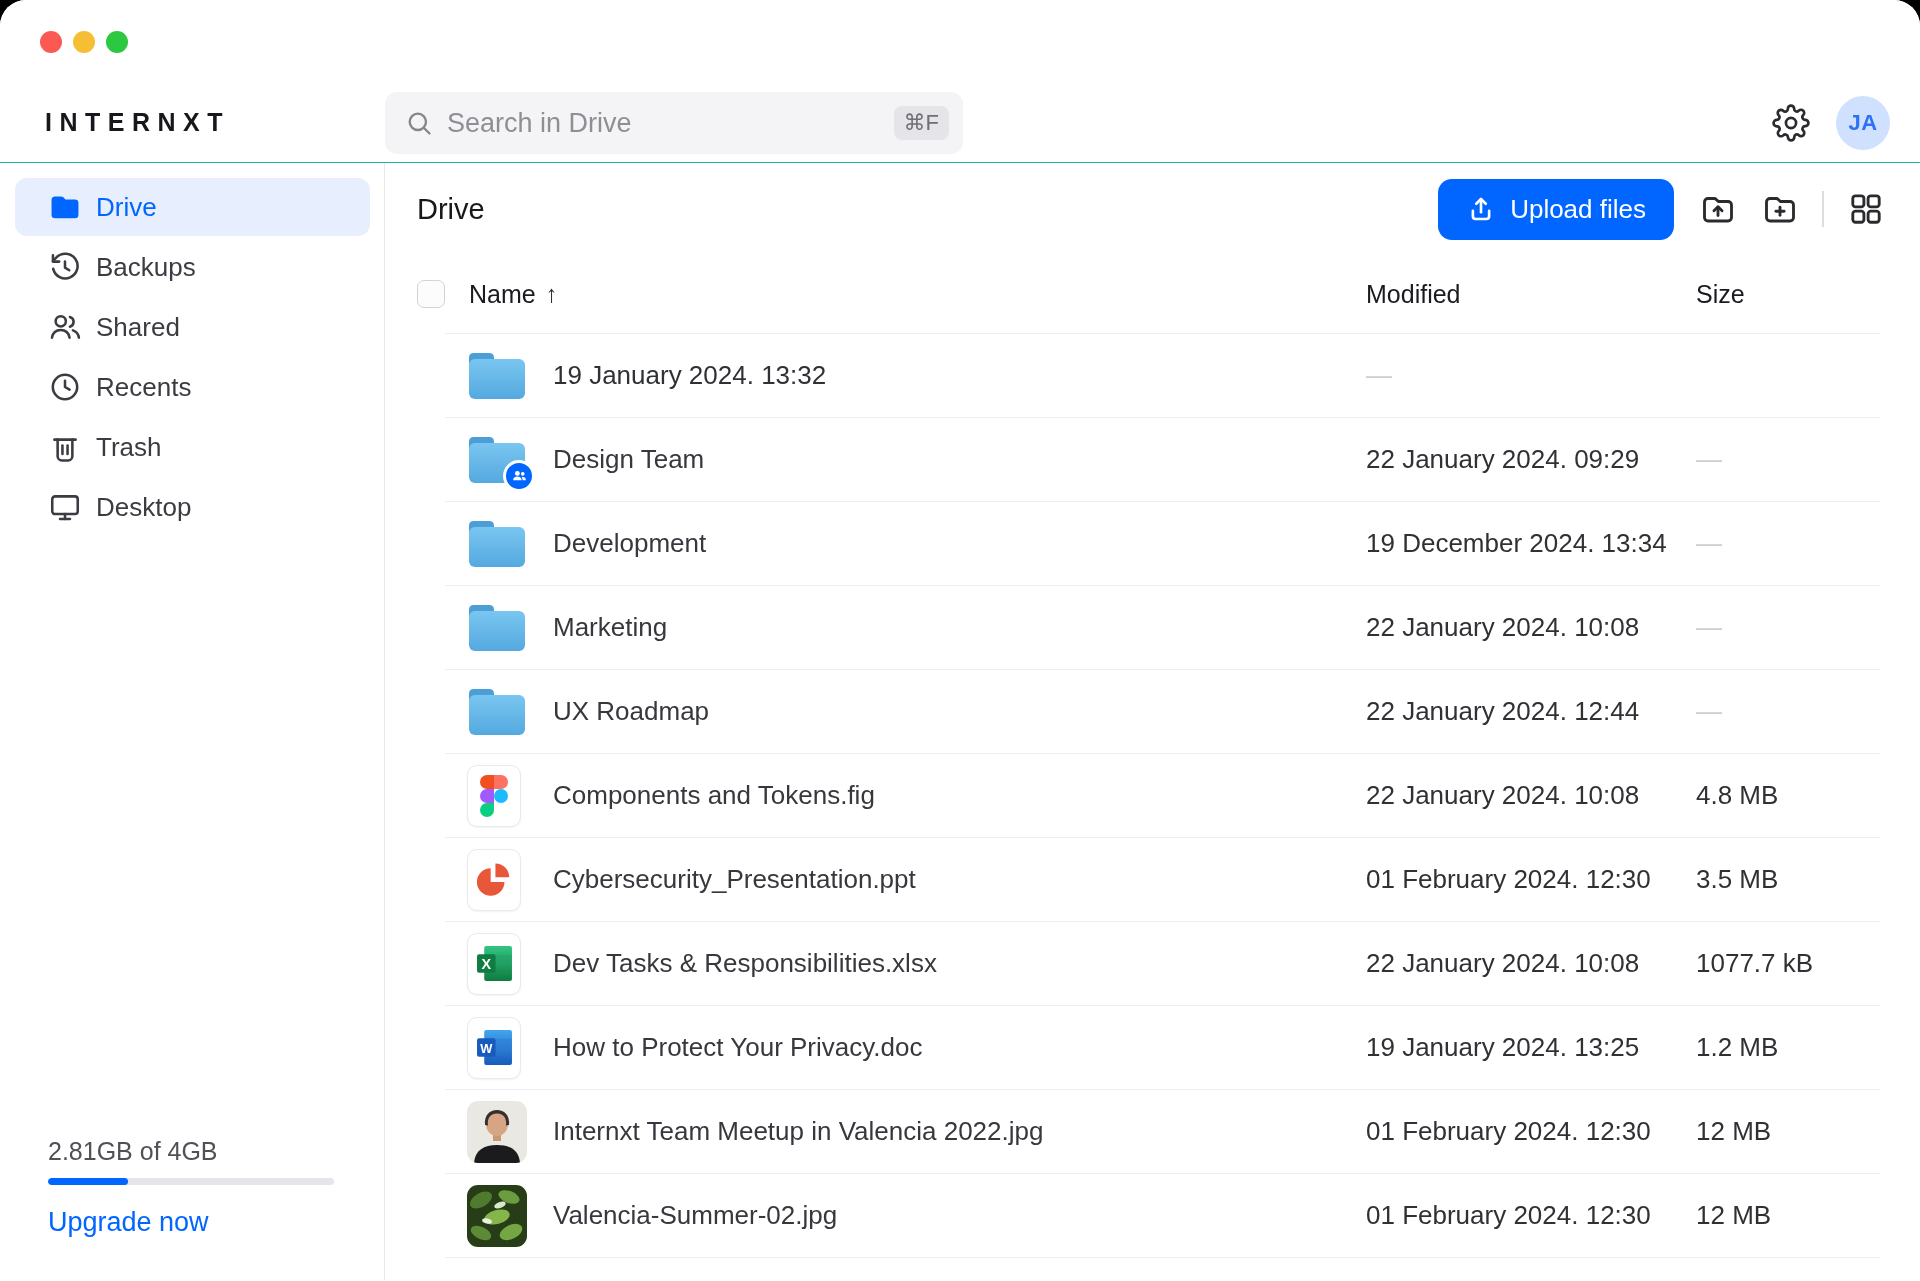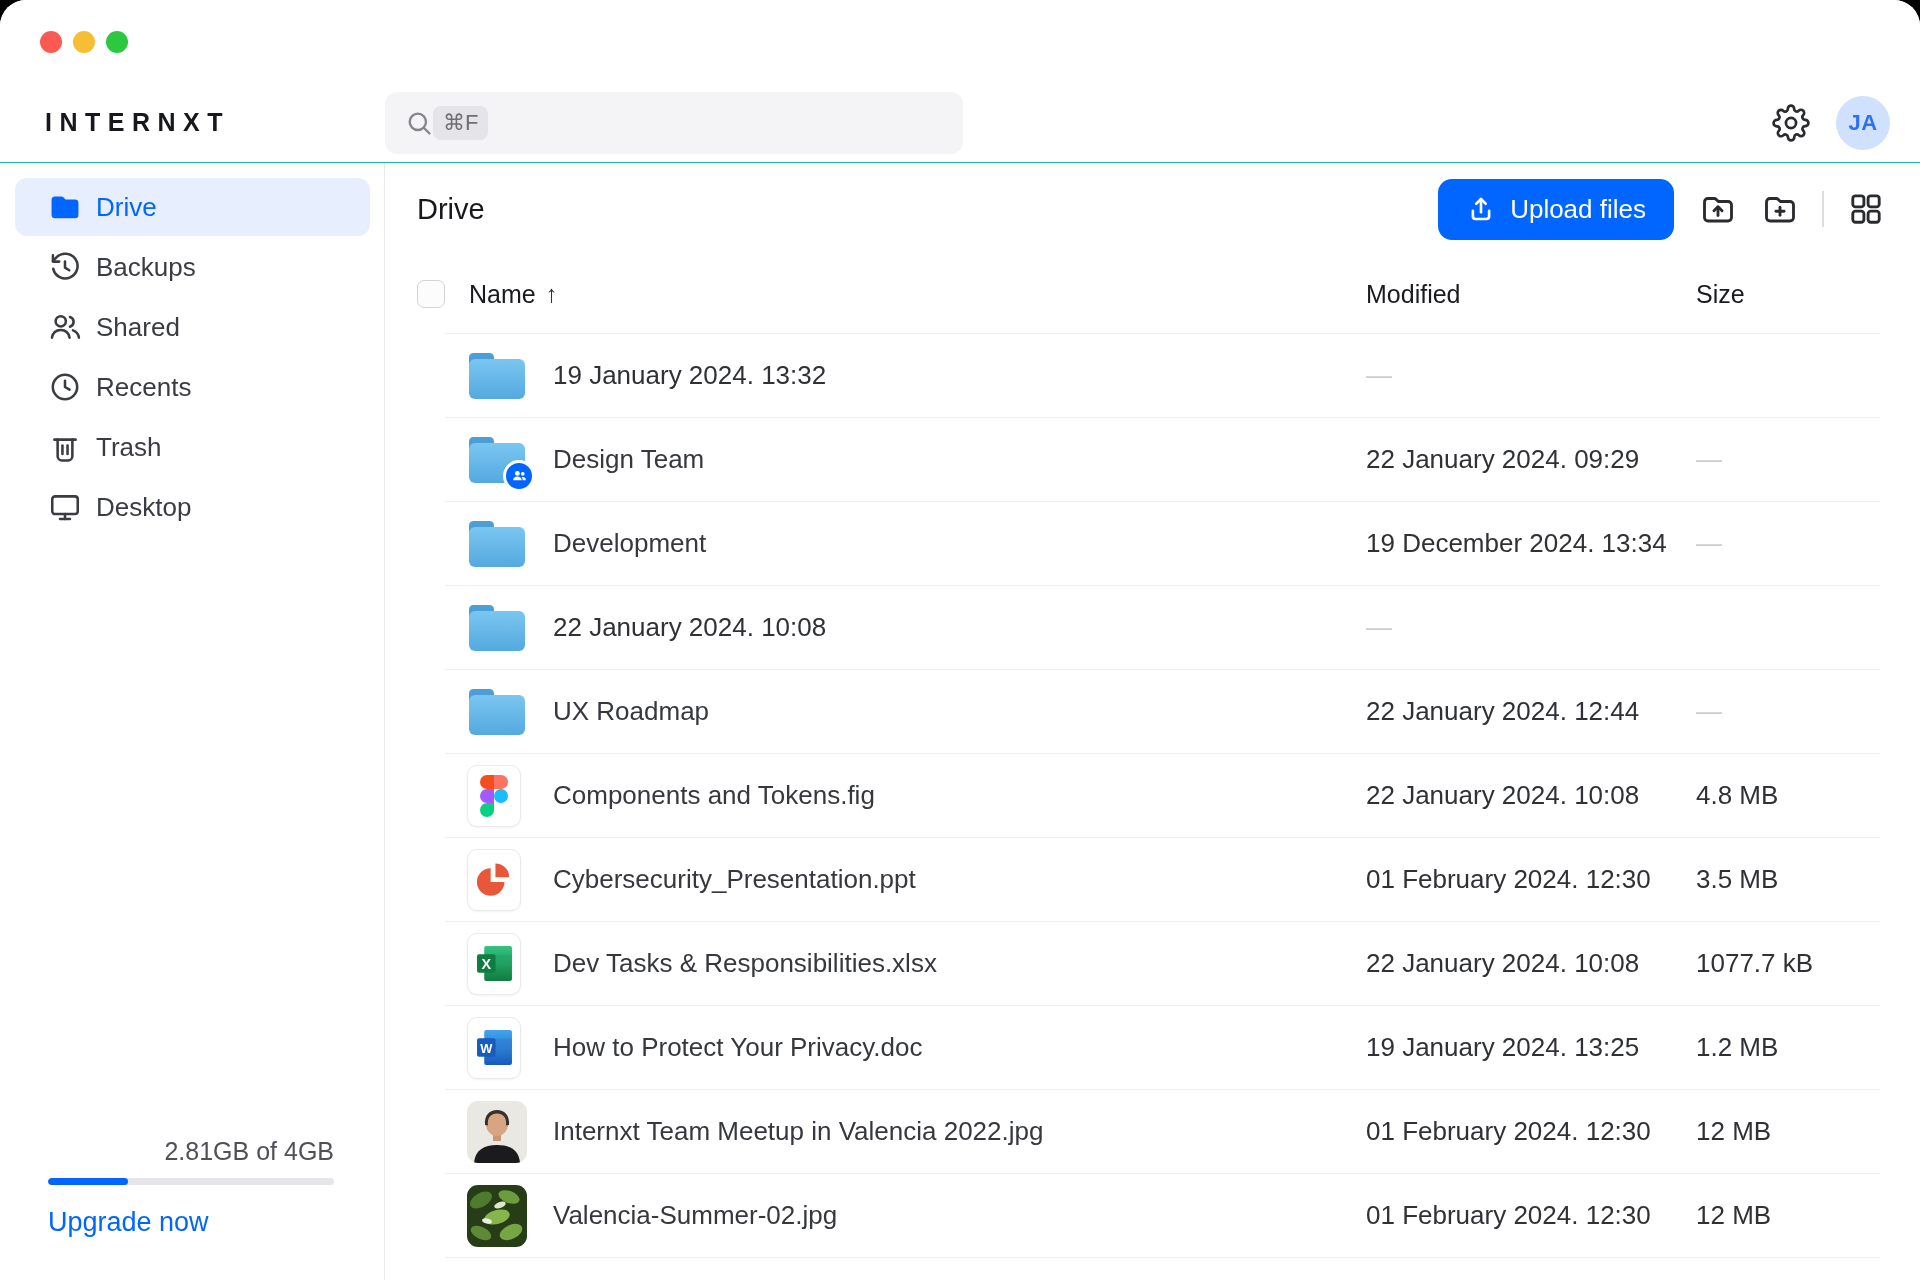--- a/index.html
+++ b/index.html
@@ -58,21 +58,21 @@
   .nav { padding-top:15px; display:flex; flex-direction:column; gap:2px; }
   .nav-item {
     height:58px; margin:0 14px 0 15px; border-radius:12px;
     display:flex; align-items:center; padding-left:33px; cursor:pointer;
   }
   .nav-item .nicon { width:34px; height:34px; display:flex; align-items:center; justify-content:center; margin-right:14px; }
   .nav-item .nlabel { font-size:26px; color:#3A3C42; }
   .nav-item.active { background:#E7EFFF; }
   .nav-item.active .nlabel { color:#0066FF; font-weight:500; }
   .storage { position:absolute; left:48px; right:50px; bottom:42px; }
-  .usage { font-size:25px; color:#4F5157; margin-bottom:12px;text-align:right; }
+  .usage { font-size:25px; color:#4F5157; margin-bottom:12px; }
   .track { height:7px; border-radius:4px; background:#E5E5EA; overflow:hidden; margin-bottom:22px; }
   .fill { height:100%; border-radius:4px; background:#0066FF; width:0; }
   .upgrade { font-size:27px; color:#0066FF; font-weight:500; cursor:pointer; display:inline-block;text-align:center; }
   
   .content-header {
     height:92px; display:flex; align-items:center; justify-content:space-between;
     padding:0 36px 0 32px;
   }
   .page-title { font-size:29px; font-weight:500; color:#17181B; }
   .actions { display:flex; align-items:center; }
@@ -151,20 +151,21 @@
       <span class="tl yellow"></span>
       <span class="tl green"></span>
     </div>
     <div class="logo">INTERNXT</div>
 
     <div class="search">
       <svg width="28" height="28" viewBox="0 0 24 24" fill="none" stroke="#85868B" stroke-width="2" stroke-linecap="round">
         <circle cx="11" cy="11" r="7"></circle>
           <path d="M16.3 16.3 21 21"></path>
       </svg>
+      <input type="text" placeholder="Search in Drive" style="">
       <span class="kbd">⌘F</span>
     </div>
 
     <div class="top-actions">
       <button class="iconbtn">
         <svg width="38" height="38" viewBox="0 0 24 24" fill="none" stroke="#2A2B2E" stroke-width="1.7" stroke-linecap="round" stroke-linejoin="round">
           <circle cx="12" cy="12" r="3.2"></circle>
           <path d="M19.4 15a1.65 1.65 0 0 0 .33 1.82l.06.06a2 2 0 0 1 0 2.83 2 2 0 0 1-2.83 0l-.06-.06a1.65 1.65 0 0 0-1.82-.33 1.65 1.65 0 0 0-1 1.51V21a2 2 0 0 1-2 2 2 2 0 0 1-2-2v-.09A1.65 1.65 0 0 0 9 19.4a1.65 1.65 0 0 0-1.82.33l-.06.06a2 2 0 0 1-2.83 0 2 2 0 0 1 0-2.83l.06-.06a1.65 1.65 0 0 0 .33-1.82 1.65 1.65 0 0 0-1.51-1H3a2 2 0 0 1-2-2 2 2 0 0 1 2-2h.09A1.65 1.65 0 0 0 4.6 9a1.65 1.65 0 0 0-.33-1.82l-.06-.06a2 2 0 0 1 0-2.83 2 2 0 0 1 2.83 0l.06.06a1.65 1.65 0 0 0 1.82.33H9a1.65 1.65 0 0 0 1-1.51V3a2 2 0 0 1 2-2 2 2 0 0 1 2 2v.09a1.65 1.65 0 0 0 1 1.51 1.65 1.65 0 0 0 1.82-.33l.06-.06a2 2 0 0 1 2.83 0 2 2 0 0 1 0 2.83l-.06.06a1.65 1.65 0 0 0-.33 1.82V9a1.65 1.65 0 0 0 1.51 1H21a2 2 0 0 1 2 2 2 2 0 0 1-2 2h-.09a1.65 1.65 0 0 0-1.51 1z"></path>
         </svg>
       </button>
@@ -350,20 +351,21 @@
     <div class="cell-icon">
 
       <span class="folder-wrap">
         <svg width="60" height="48" viewBox="0 0 60 48">
           <rect x="2" y="1" width="25" height="16" rx="4.5" fill="#4C9ED6"></rect>
           <rect x="2" y="7" width="56" height="40" rx="6" fill="url(#folderGrad)"></rect>
         </svg>
       </span>
 
     </div>
+    <div class="cell-name">Marketing</div>
     <div class="cell-modified">22 January 2024. 10:08</div>
     <div class="cell-size dash">—</div>
   </div>
           <div class="row">
     <div class="cell-icon">
 
       <span class="folder-wrap">
         <svg width="60" height="48" viewBox="0 0 60 48">
           <rect x="2" y="1" width="25" height="16" rx="4.5" fill="#4C9ED6"></rect>
           <rect x="2" y="7" width="56" height="40" rx="6" fill="url(#folderGrad)"></rect>

